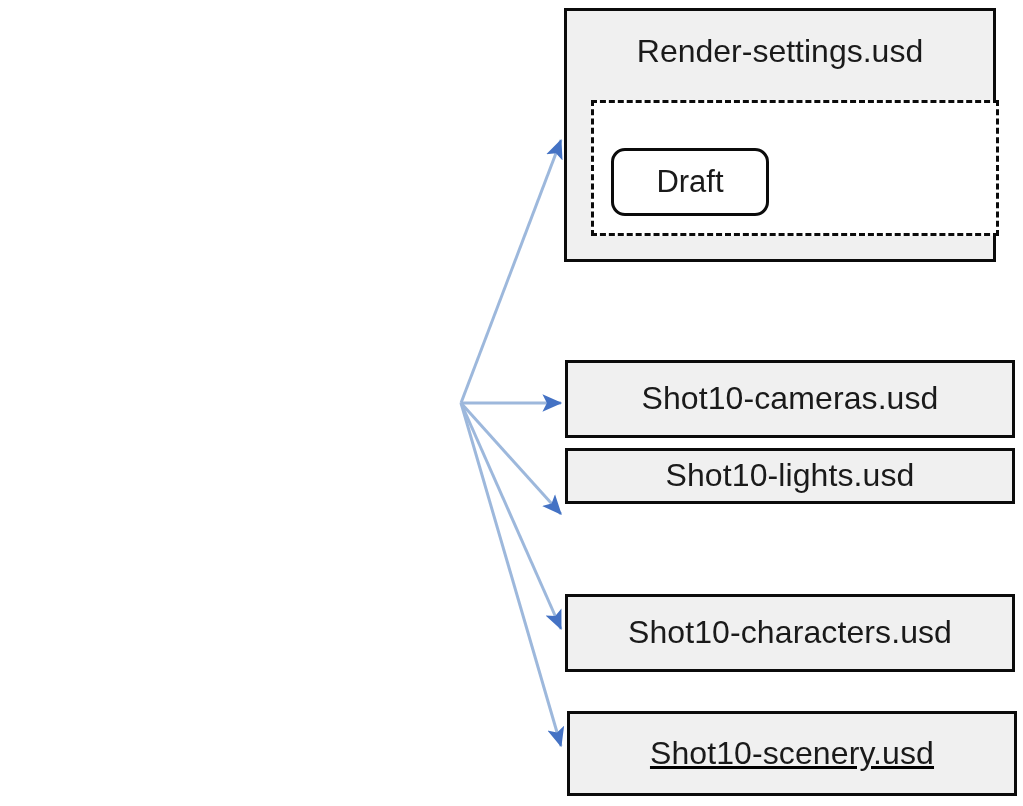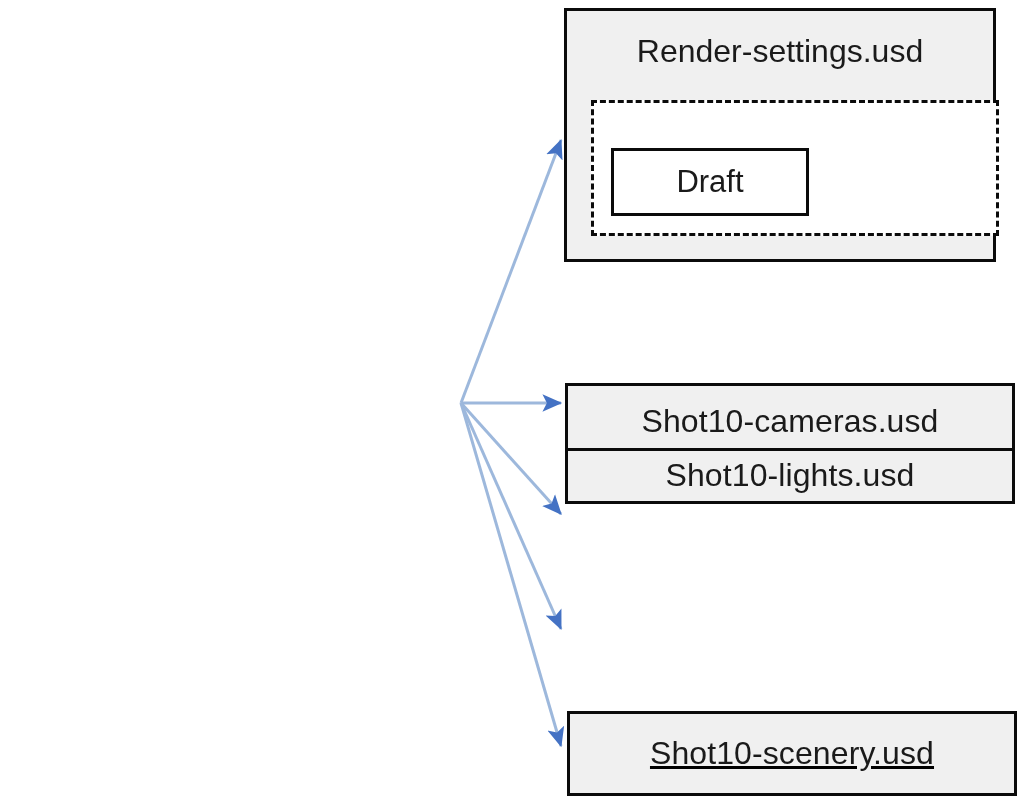--- a/index.html
+++ b/index.html
@@ -87,21 +87,21 @@
     border: 3px solid #0B0B0B;
     display: flex;
     align-items: center;
     justify-content: center;
   }
   .variant-box .variant-label {
     font-size: 31px;
     color: #1A1A1A;
     white-space: nowrap;
   }
-  #variant-draft  { left: 17px;  width: 198px; }
+  #variant-draft  { left: 17px;  width: 158px; border-radius: 14px; }
   #variant-final  { left: 212px; width: 176px; }
 </style>
 </head>
 <body>
 
 <div id="canvas">
 
   <svg id="edges" viewBox="0 0 1023 806" width="1023" height="806" xmlns="http://www.w3.org/2000/svg">
     <defs>
       <marker id="arrowhead" markerWidth="7" markerHeight="7" refX="6.2" refY="3.1" orient="auto" markerUnits="strokeWidth">
@@ -123,26 +123,29 @@
 
     <div class="variant-set">
 
       <div class="variant-box" id="variant-draft">
         <span class="variant-label">Draft</span>
       </div>
 
     </div>
   </div>
 
-  <div class="node" id="node-shot10-cameras" style="left:565px; top:360px; width:450px; height:78px;margin-top:23px;">
+  <div class="node" id="node-shot10-cameras" style="left:565px; top:360px; width:450px; height:78px;">
     <span class="node-label">Shot10-cameras.usd</span>
   </div>
 
   <div class="node" id="node-shot10-lights" style="left:565px; top:448px; width:450px; height:56px;">
     <span class="node-label">Shot10-lights.usd</span>
   </div>
 
+  <div class="node" id="node-shot10-characters" style="left:565px; top:594px; width:450px; height:78px;">
+    <span class="node-label">Shot10-characters.usd</span>
+  </div>
 
   <div class="node" id="node-shot10-scenery" style="left:567px; top:711px; width:450px; height:85px;text-decoration:underline;">
     <span class="node-label">Shot10-scenery.usd</span>
   </div>
 
 </div>
 
 </body></html>

